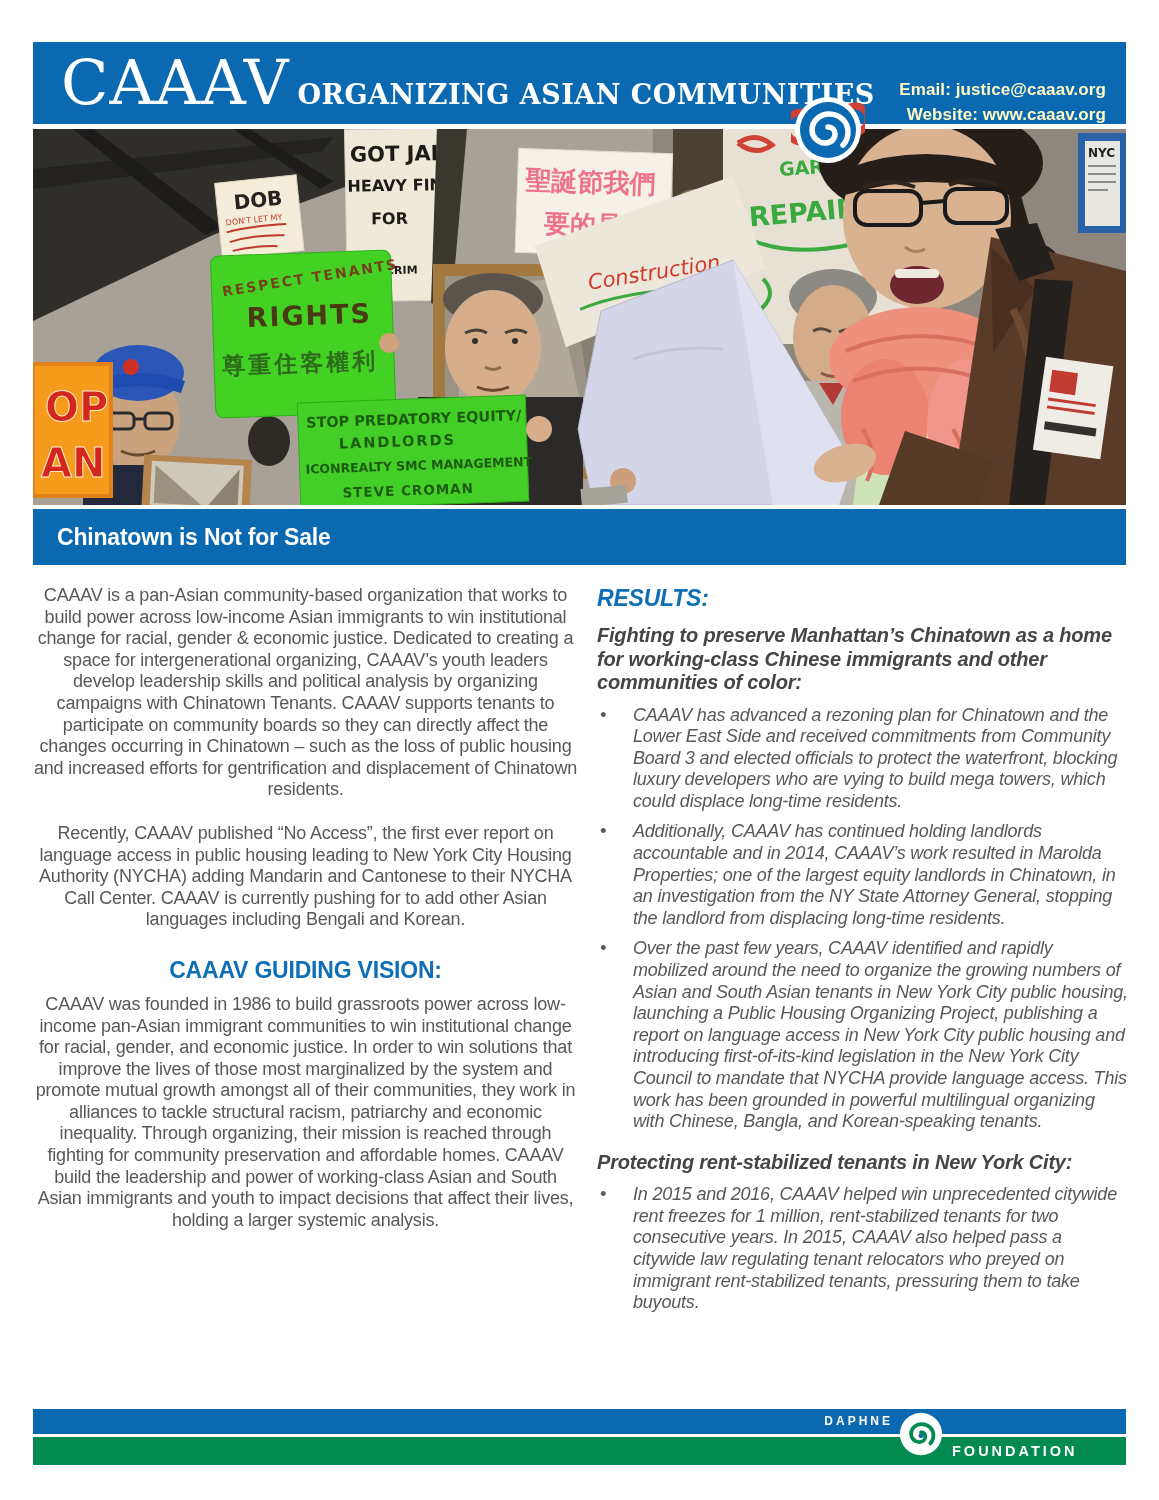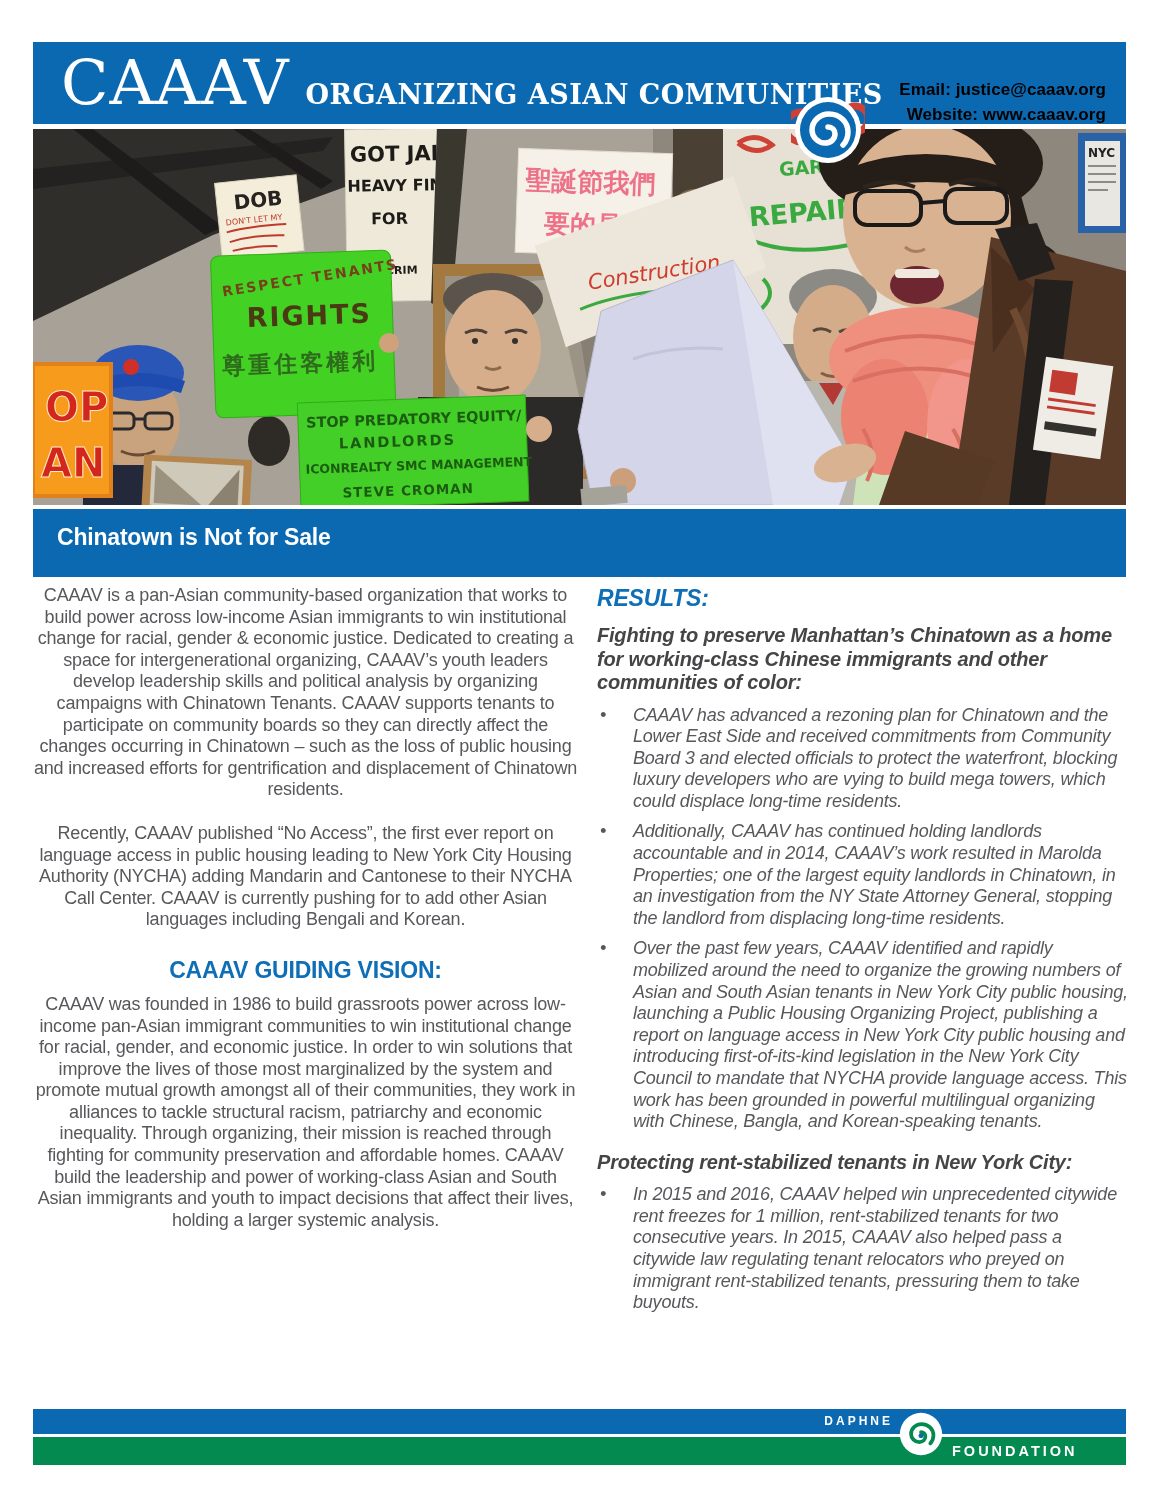--- a/index.html
+++ b/index.html
@@ -4,30 +4,30 @@
 <style>
   html,body{margin:0;padding:0;background:#ffffff;}
   .page{position:relative;width:1159px;height:1500px;background:#ffffff;overflow:hidden;
         font-family:"Liberation Sans",sans-serif;color:#57585b;}
   
   .topbar{position:absolute;left:33px;top:42px;width:1093px;height:82px;background:#0b69b1;
           display:flex;align-items:baseline;}
   .caaav-logo{font-family:"DejaVu Serif",serif;font-weight:normal;font-size:62px;color:#ffffff;
               letter-spacing:1px;line-height:82px;margin-left:28px;}
   .tagline{font-family:"DejaVu Serif",serif;font-weight:bold;font-size:27px;color:#ffffff;
-           margin-left:16px;letter-spacing:0.5px;}
+           margin-left:8px;letter-spacing:0.5px;}
   .contact{margin-left:auto;margin-right:20px;align-self:center;text-align:right;
-           color:#000000;font-weight:bold;font-size:17px;line-height:1.45;letter-spacing:0.1px;margin-top:39px;}
+           color:#fef9c3;font-weight:bold;font-size:17px;line-height:1.45;letter-spacing:0.1px;margin-top:39px;}
   
   .swirl{position:absolute;left:791px;top:93px;width:74px;height:74px;z-index:6;}
   
   .photo{position:absolute;left:33px;top:129px;width:1093px;height:376px;overflow:hidden;}
   .photo svg{display:block;}
   
-  .titlebar{position:absolute;left:33px;top:509px;width:1093px;height:68px;background:#0b69b1;}
+  .titlebar{position:absolute;left:33px;top:509px;width:1093px;height:56px;background:#0b69b1;}
   .titlebar span{display:block;line-height:56px;padding-left:24px;color:#ffffff;
                  font-weight:bold;font-size:23px;letter-spacing:-0.2px;}
   
   .col-left{position:absolute;left:33px;top:585px;width:545px;text-align:center;}
   .col-right{position:absolute;left:597px;top:585px;width:531px;font-style:italic;}
   .body-text{font-size:18px;line-height:21.6px;letter-spacing:-0.2px;color:#57585b;margin:0 0 22px 0;}
   h2.blue-head{font-size:23px;font-weight:bold;color:#0e6fb7;letter-spacing:-0.2px;margin:0 0 10px 0;}
   .col-left h2.blue-head{margin-top:26px;}
   h3.sub-head{font-size:20px;font-weight:bold;color:#454547;line-height:23.5px;
               letter-spacing:-0.2px;margin:18px 0 10px 0;}

